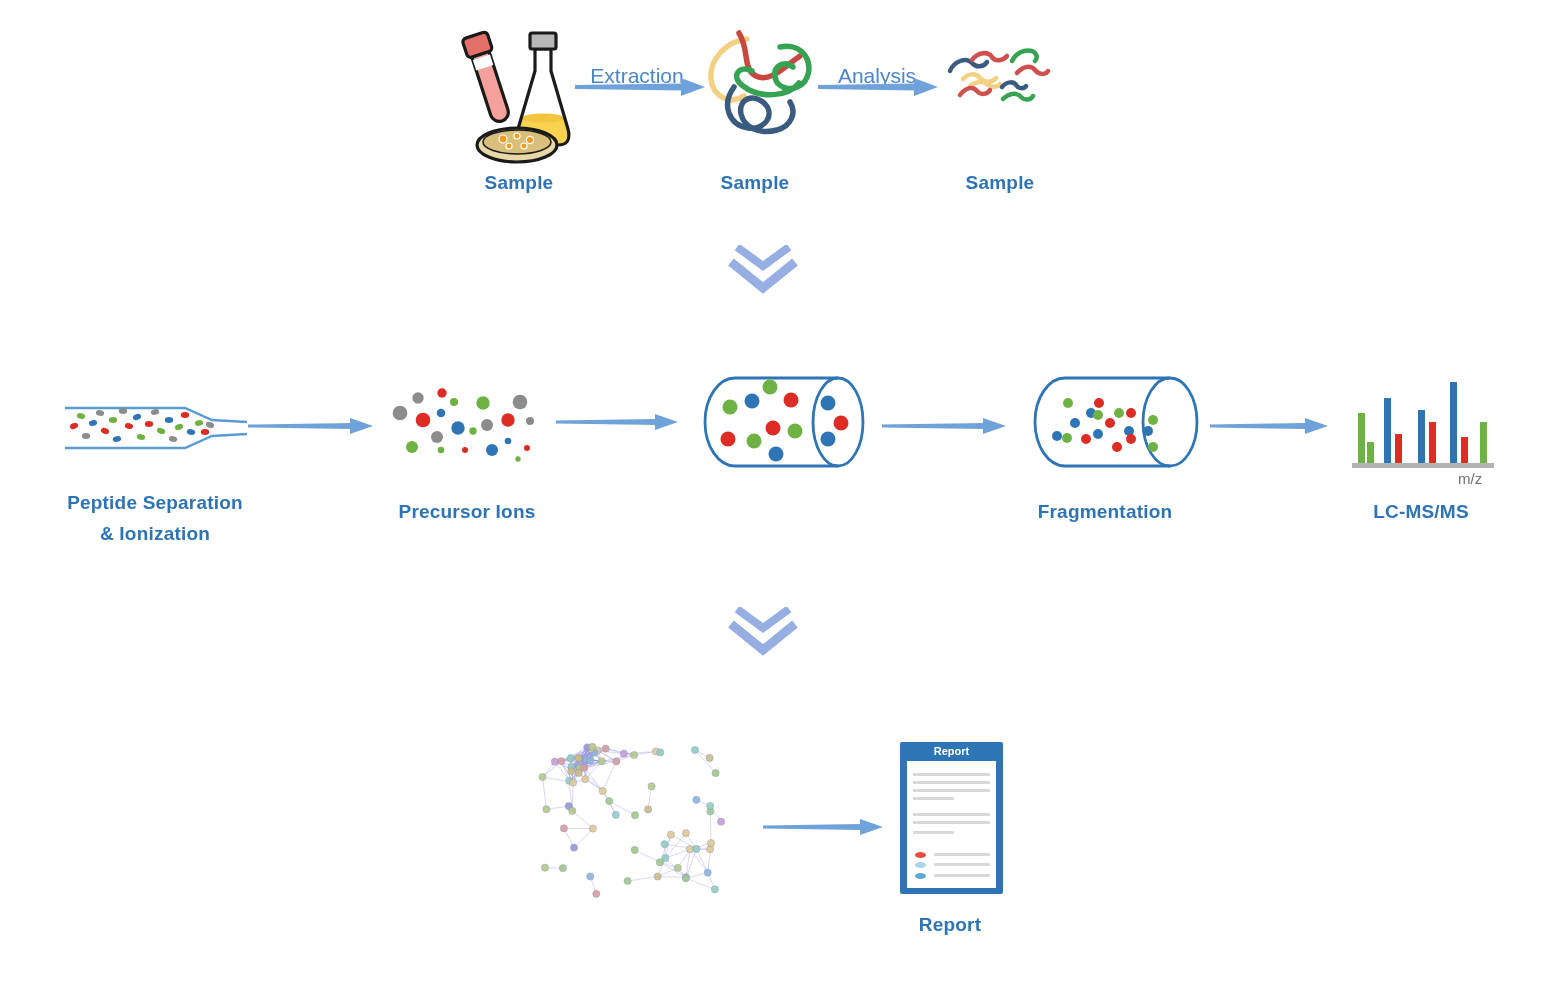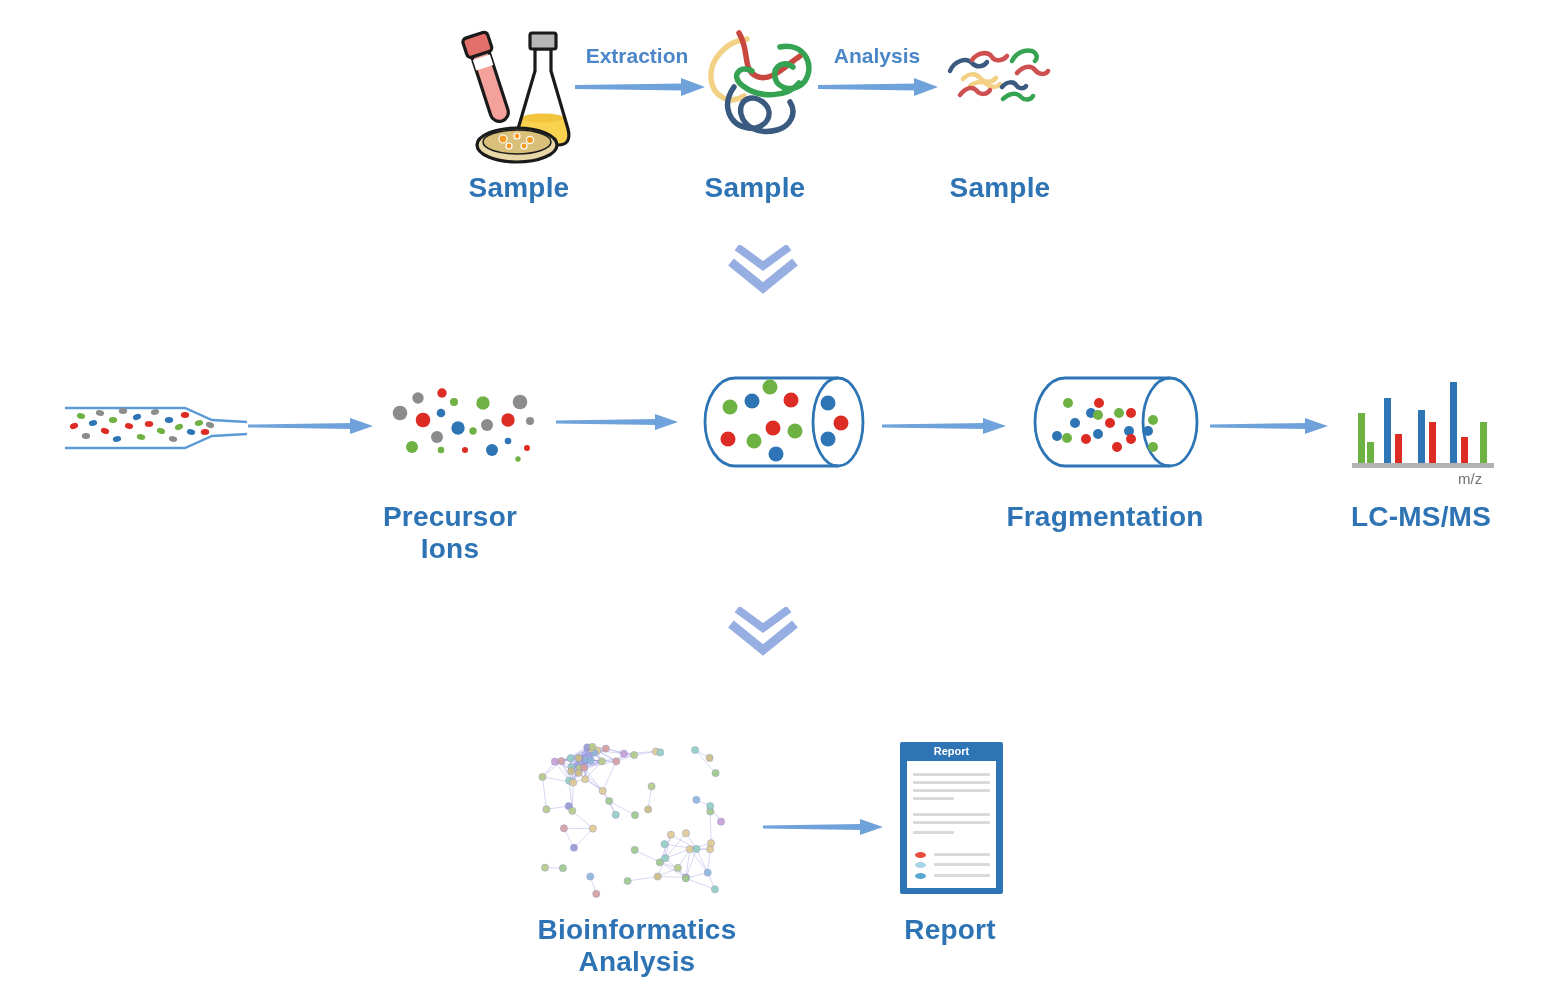--- a/index.html
+++ b/index.html
@@ -1,21 +1,21 @@
 <!DOCTYPE html>
 <html><head>
 <meta charset="utf-8">
 <style>
   html,body{margin:0;padding:0;background:#ffffff;}
   #canvas{position:relative;width:1544px;height:981px;background:#fff;overflow:hidden;
           font-family:"Liberation Sans",sans-serif;}
   .abs{position:absolute;}
-  .stage-label{position:absolute;text-align:center;font-weight:700;font-size:28px;color:#2e74b5;
+  .stage-label{position:absolute;text-align:center;font-weight:700;font-size:19px;color:#2e74b5;
                letter-spacing:0.2px;}
-  .arrow-label{position:absolute;text-align:center;font-weight:700;font-size:21px;color:#4a86c8;}
+  .arrow-label{position:absolute;text-align:center;font-weight:400;font-size:21px;color:#4a86c8;margin-top:20px;}
   .mz-label{position:absolute;font-size:15px;color:#737373;}
   svg{display:block;}
   
   .report-doc{position:absolute;left:900px;top:742px;width:103px;height:152px;background:#2e75b6;
               border-radius:2px;}
   .report-doc .doc-title{position:absolute;top:3px;left:0;right:0;text-align:center;color:#ffffff;
               font-size:11px;font-weight:700;}
   .report-doc .page{position:absolute;left:7px;right:7px;top:19px;bottom:6px;background:#ffffff;}
   .rline{position:absolute;height:3px;background:#d9d9d9;left:6px;right:6px;border-radius:1px;}
   .bullet{position:absolute;width:11px;height:6px;border-radius:50%;}
@@ -117,20 +117,24 @@
       <ellipse cx="109" cy="22" rx="4.2" ry="2.9" fill="#2e75b6"></ellipse>
       <ellipse cx="113" cy="41" rx="4.2" ry="2.9" fill="#8c8c8c" transform="rotate(10 113 41)"></ellipse>
       <ellipse cx="119" cy="29" rx="4.2" ry="2.9" fill="#6fb244" transform="rotate(-20 119 29)"></ellipse>
       <ellipse cx="125" cy="17" rx="4.2" ry="2.9" fill="#dd2c24"></ellipse>
       <ellipse cx="131" cy="34" rx="4.2" ry="2.9" fill="#2e75b6" transform="rotate(15 131 34)"></ellipse>
       <ellipse cx="139" cy="25" rx="4.2" ry="2.9" fill="#6fb244" transform="rotate(-10 139 25)"></ellipse>
       <ellipse cx="145" cy="34" rx="4.2" ry="2.9" fill="#dd2c24"></ellipse>
       <ellipse cx="150" cy="27" rx="4.2" ry="2.9" fill="#8c8c8c" transform="rotate(20 150 27)"></ellipse>
     </g>
   </svg>
+  <div class="stage-label" style="left:25px;top:487px;width:260px;line-height:31px">
+    <div>Peptide Separation</div>
+    <div>&amp; Ionization</div>
+  </div>
 
   <svg class="abs" style="left:248px;top:417px" width="125" height="18" viewBox="0 0 125 18">
     <polygon points="0,7.5 104,6 104,12 0,10.5" fill="#6fa2da"></polygon>
     <polygon points="102,1 125,9 102,17" fill="#6fa2da"></polygon>
   </svg>
 
   <svg class="abs" style="left:388px;top:378px" width="160" height="95" viewBox="0 0 160 95">
     <circle cx="30" cy="20" r="5.7" fill="#8c8c8c"></circle>
       <circle cx="54" cy="15" r="4.7" fill="#dd2c24"></circle>
     <circle cx="66" cy="24" r="4" fill="#6fb244"></circle>
@@ -146,21 +150,21 @@
     <circle cx="142" cy="43" r="4" fill="#8c8c8c"></circle>
       <circle cx="49" cy="59" r="6" fill="#8c8c8c"></circle>
     <circle cx="24" cy="69" r="6" fill="#6fb244"></circle>
       <circle cx="53" cy="72" r="3.3" fill="#6fb244"></circle>
     <circle cx="77" cy="72" r="3" fill="#dd2c24"></circle>
       <circle cx="104" cy="72" r="6" fill="#2e75b6"></circle>
     <circle cx="120" cy="63" r="3.3" fill="#2e75b6"></circle>
       <circle cx="139" cy="70" r="3" fill="#dd2c24"></circle>
     <circle cx="130" cy="81" r="2.7" fill="#6fb244"></circle>
   </svg>
-  <div class="stage-label" style="left:350px;top:501px;width:200px">Precursor Ions</div>
+  <div class="stage-label" style="left:367px;top:501px;width:200px">Precursor Ions</div>
 
   <svg class="abs" style="left:556px;top:413px" width="122" height="18" viewBox="0 0 122 18">
     <polygon points="0,7.5 101,6 101,12 0,10.5" fill="#6fa2da"></polygon>
     <polygon points="99,1 122,9 99,17" fill="#6fa2da"></polygon>
   </svg>
 
   <svg class="abs" style="left:698px;top:373px" width="172" height="98" viewBox="0 0 172 98" fill="none">
     <path d="M140,5 L37,5 A30,44 0 0 0 37,93 L140,93" stroke="#2e75b6" stroke-width="2.8"></path>
     <ellipse cx="140" cy="49" rx="25" ry="44" stroke="#2e75b6" stroke-width="2.8"></ellipse>
     <g>
@@ -303,21 +307,20 @@
         <circle cx="137.4" cy="128.1" r="3.6" fill="#93cfc3" stroke="#9090c0" stroke-width="0.5" opacity="0.92"></circle>
         <circle cx="132.3" cy="22.4" r="3.6" fill="#93cfc3" stroke="#9090c0" stroke-width="0.5" opacity="0.92"></circle>
         <circle cx="106.7" cy="119.9" r="3.6" fill="#9fca8a" stroke="#9090c0" stroke-width="0.5" opacity="0.92"></circle>
         <circle cx="123.6" cy="56.3" r="3.6" fill="#b6cc87" stroke="#9090c0" stroke-width="0.5" opacity="0.92"></circle>
         <circle cx="74.7" cy="60.9" r="3.6" fill="#e0cb93" stroke="#9090c0" stroke-width="0.5" opacity="0.92"></circle>
         <circle cx="45.2" cy="52.5" r="3.6" fill="#e0cb93" stroke="#9090c0" stroke-width="0.5" opacity="0.92"></circle>
         <circle cx="187.6" cy="43.1" r="3.6" fill="#9fca8a" stroke="#9090c0" stroke-width="0.5" opacity="0.92"></circle>
         <circle cx="33.3" cy="31.1" r="3.6" fill="#d6a0a0" stroke="#9090c0" stroke-width="0.5" opacity="0.92"></circle>
       </g>
   </svg>
-  <div class="stage-label" style="left:487px;top:914px;width:300px">Bioinformatics Analysis</div>
 
   <svg class="abs" style="left:763px;top:818px" width="120" height="18" viewBox="0 0 120 18">
     <polygon points="0,7.5 99,6 99,12 0,10.5" fill="#6fa2da"></polygon>
     <polygon points="97,1 120,9 97,17" fill="#6fa2da"></polygon>
   </svg>
 
   <div class="report-doc">
     <div class="doc-title">Report</div>
     <div class="page">
       <div class="rline" style="top:12px"></div>

